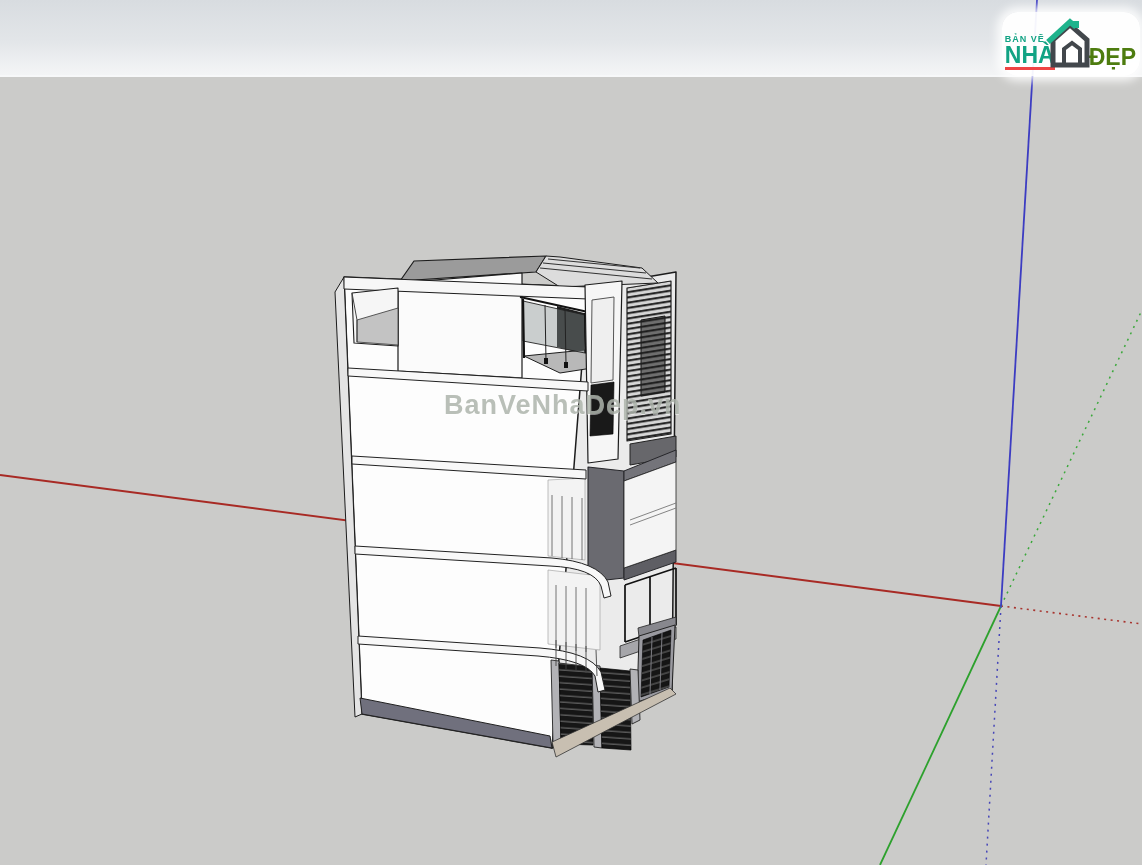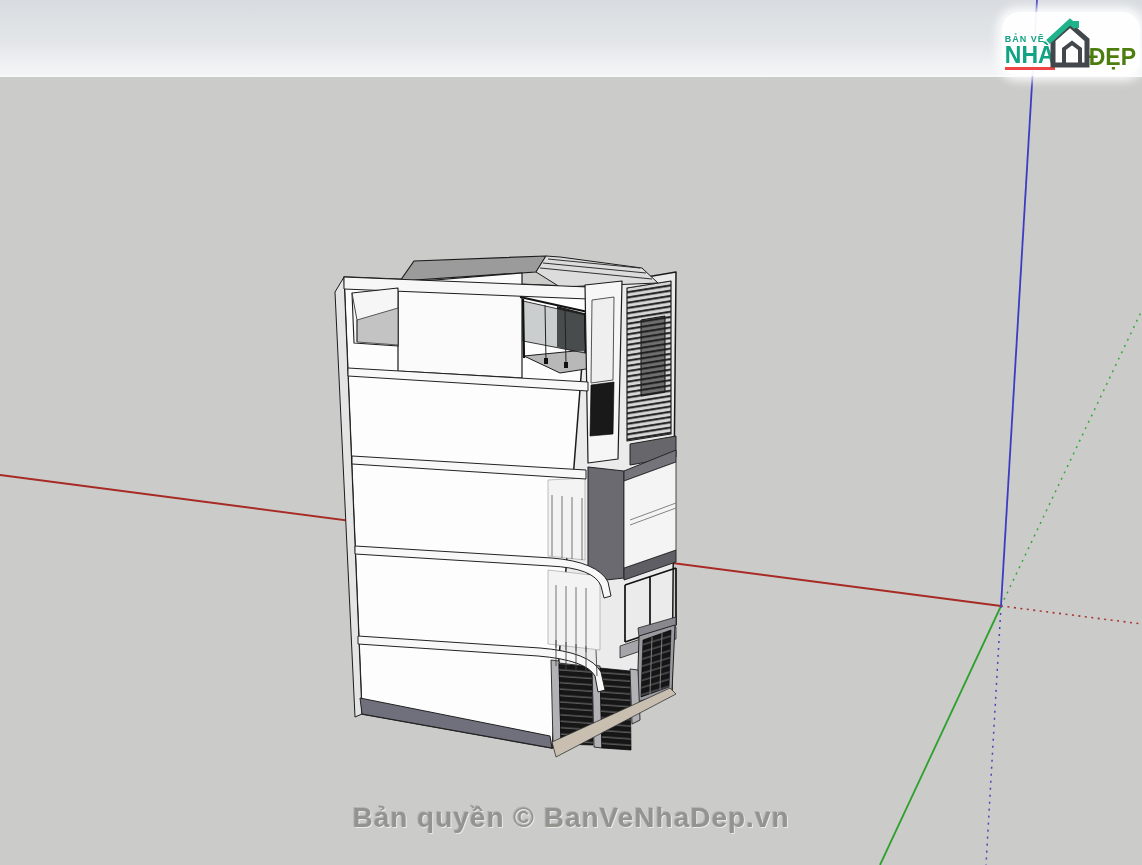--- a/index.html
+++ b/index.html
@@ -122,22 +122,22 @@
       <path d="M352,456 L586,470 L586,479 L352,464 Z" fill="#f8f8f8" stroke="#222" stroke-width="1"></path>
       <path d="M355,546 L552,558 Q598,562 608,582 L611,596 L604,598 L601,586 Q594,568 550,566 L355,554 Z" fill="#f8f8f8" stroke="#222" stroke-width="1"></path>
       <path d="M358,636 L540,648 Q590,652 601,672 L605,690 L598,692 L595,676 Q586,660 538,656 L358,644 Z" fill="#f8f8f8" stroke="#222" stroke-width="1"></path>
       <path d="M556,640 L556,666 M566,642 L566,669 M576,644 L576,671 M586,646 L586,673 M596,650 L597,676" stroke="#444" stroke-width="0.9"></path>
 
       <path d="M360,698 L550,736 L552,748 L362,714 Z" fill="#70707d" stroke="#222" stroke-width="1"></path>
       <path d="M552,742 L670,688 L676,694 L556,757 Z" fill="#c8bfb1" stroke="#333" stroke-width="0.8"></path>
     </g>
   </svg>
 
+  <div class="watermark">BanVeNhaDep.vn</div>
 
-  <div class="copyright">Bản quyền © BanVeNhaDep.vn</div>
 
   <div class="logo">
     <div class="logo-left">
       <span class="logo-tagline">BẢN VẼ</span>
       <span class="logo-word-left">NHÀ</span>
     </div>
     <span class="logo-house">
       <svg width="52" height="54" viewBox="0 0 52 54">
         <path d="M10,24 L27,9 L44,24 L44,49 L10,49 Z" fill="#ffffff" stroke="#42474c" stroke-width="5"></path>
         <path d="M5,26 L27,6 L33,11" fill="none" stroke="#1fb38c" stroke-width="5.5"></path>

